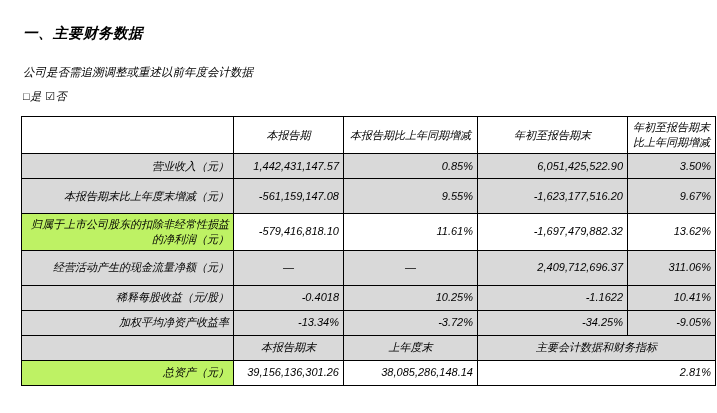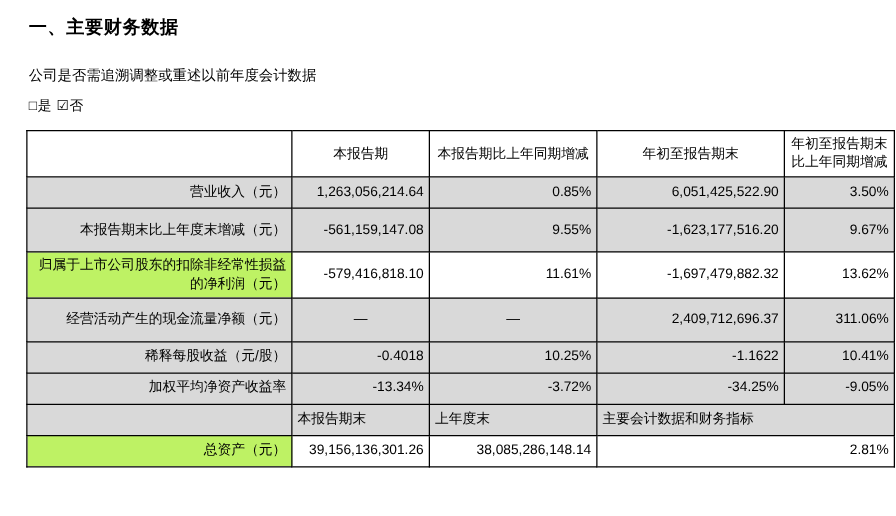--- a/index.html
+++ b/index.html
@@ -12,22 +12,23 @@
     height: 413px;
     font-family: "Liberation Sans", "DejaVu Sans", sans-serif;
     color: #000000;
     -webkit-font-smoothing: antialiased;
   }
   .page {
     position: relative;
     width: 717px;
     height: 413px;
     box-sizing: border-box;
-    padding: 4px 10px;
+    padding: 16px 10px;
     overflow: hidden;
+    font-style: italic;
   }
   .heading1 {
     font-size: 14.5px;
     font-weight: bold;
     margin: 8px 0 0 13px;
     letter-spacing: 0.5px;
   }
   .heading2 {
     font-size: 13px;
     font-weight: bold;
@@ -78,20 +79,21 @@
     text-align: right;
     background: #d9d9d9;
   }
   .num.plain {
     background: #ffffff;
   }
   .ctr {
     text-align: center;
   }
   .sub-hdr {
+    text-align: center;
     background: #d9d9d9;
   }
   .row-tall td { height: 28px; }
   .row-short td { height: 18px; }
 </style>
 </head>
 <body>
 
 <div class="page">
 
@@ -111,21 +113,21 @@
       <tr>
         <th class="hdr"></th>
         <th class="hdr">本报告期</th>
         <th class="hdr">本报告期比上年同期增减</th>
         <th class="hdr">年初至报告期末</th>
         <th class="hdr">年初至报告期末比上年同期增减</th>
       </tr>
 
       <tr class="row-short">
         <td class="lbl">营业收入（元）</td>
-        <td class="num">1,263,056,214.64</td>
+        <td class="num">1,442,431,147.57</td>
         <td class="num">0.85%</td>
         <td class="num">6,051,425,522.90</td>
         <td class="num">3.50%</td>
       </tr>
 
       <tr class="row-tall">
         <td class="lbl">本报告期末比上年度末增减（元）</td>
         <td class="num">-561,159,147.08</td>
         <td class="num">9.55%</td>
         <td class="num">-1,623,177,516.20</td>

